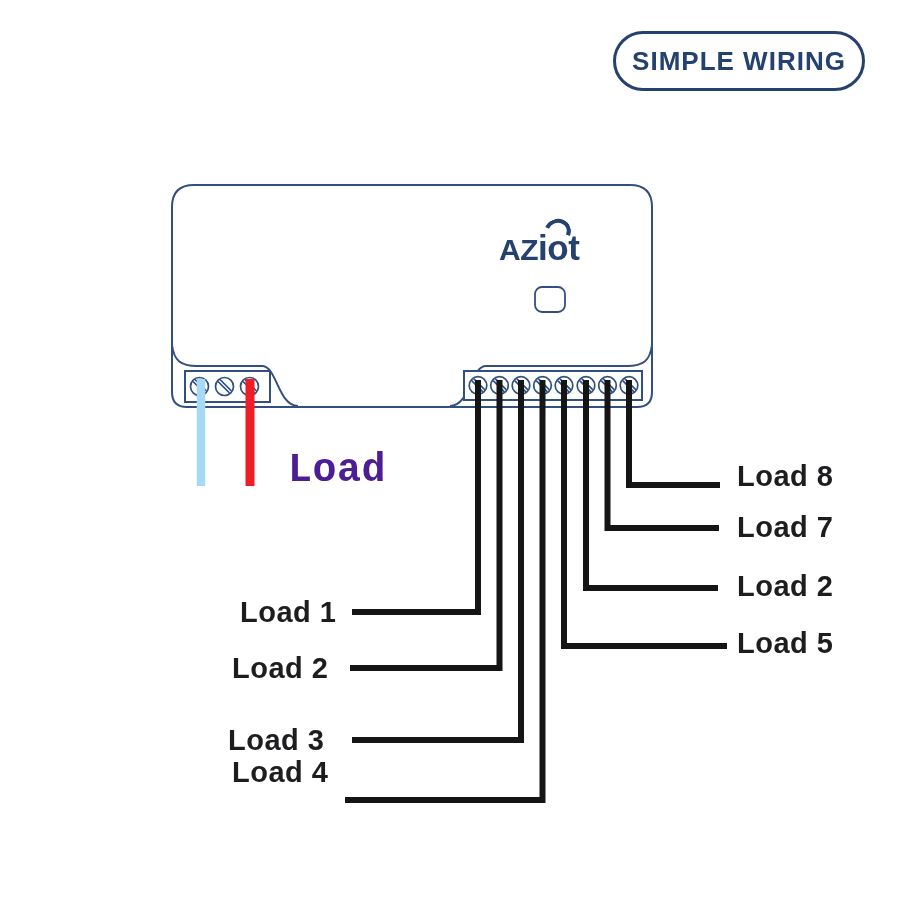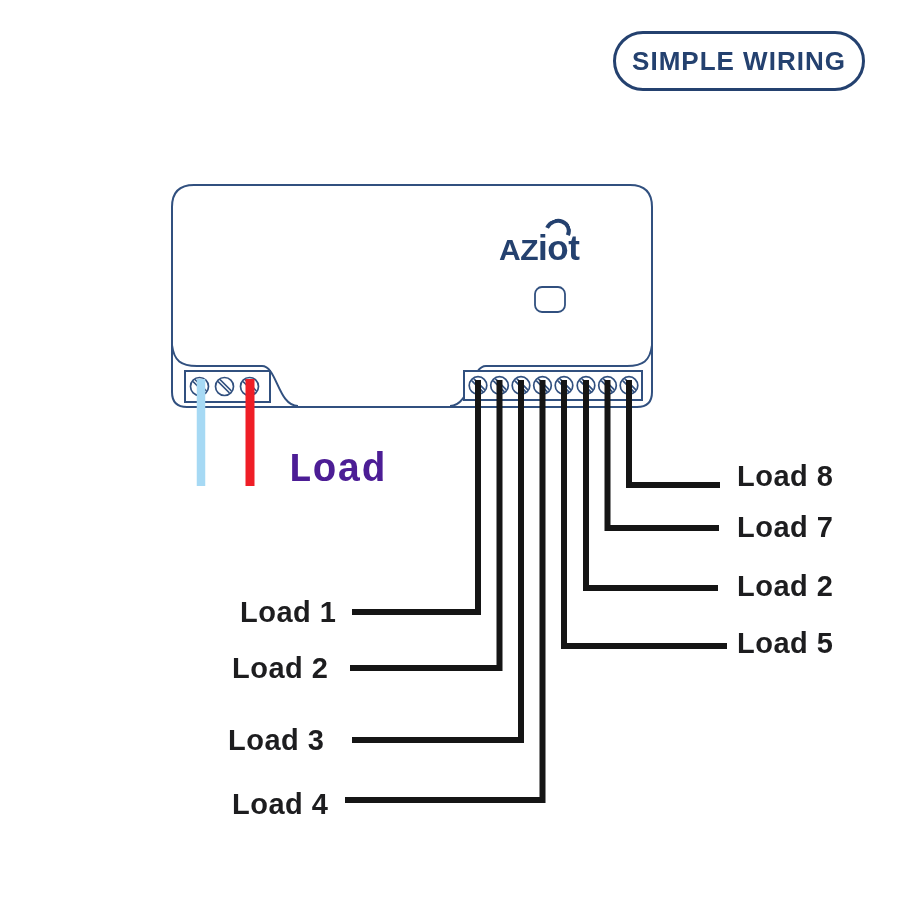--- a/index.html
+++ b/index.html
@@ -33,21 +33,21 @@
   
   .lbl{
     position:absolute;transform:translateY(-50%);white-space:nowrap;
     font-weight:bold;font-size:29px;color:#1d1d1f;letter-spacing:0.5px;
   }
   .lbl.neutral{left:62px;top:470px;font-size:30px;color:#a6d9f4;}
   .lbl.loadin{left:288px;top:470px;font-size:40px;color:#4c1d95;font-family:Liberation Mono, monospace;}
   .lbl.l1{left:240px;top:612px;}
   .lbl.l2{left:232px;top:668px;text-align:right;}
   .lbl.l3{left:228px;top:740px;}
-  .lbl.l4{left:232px;top:804px;}
+  .lbl.l4{left:232px;top:772px;}
   .lbl.l5{left:737px;top:643px;}
   .lbl.l6{left:737px;top:586px;}
   .lbl.l7{left:737px;top:527px;}
   .lbl.l8{left:737px;top:476px;}
   
   .outline{fill:#ffffff;stroke:#31507f;stroke-width:2;}
   .faceline{fill:none;stroke:#31507f;stroke-width:2;}
   .block{fill:#ffffff;stroke:#31507f;stroke-width:2;}
   .screw{fill:#ffffff;stroke:#31507f;stroke-width:1.7;}
   .slot{stroke:#31507f;stroke-width:1.7;stroke-linecap:round;}

